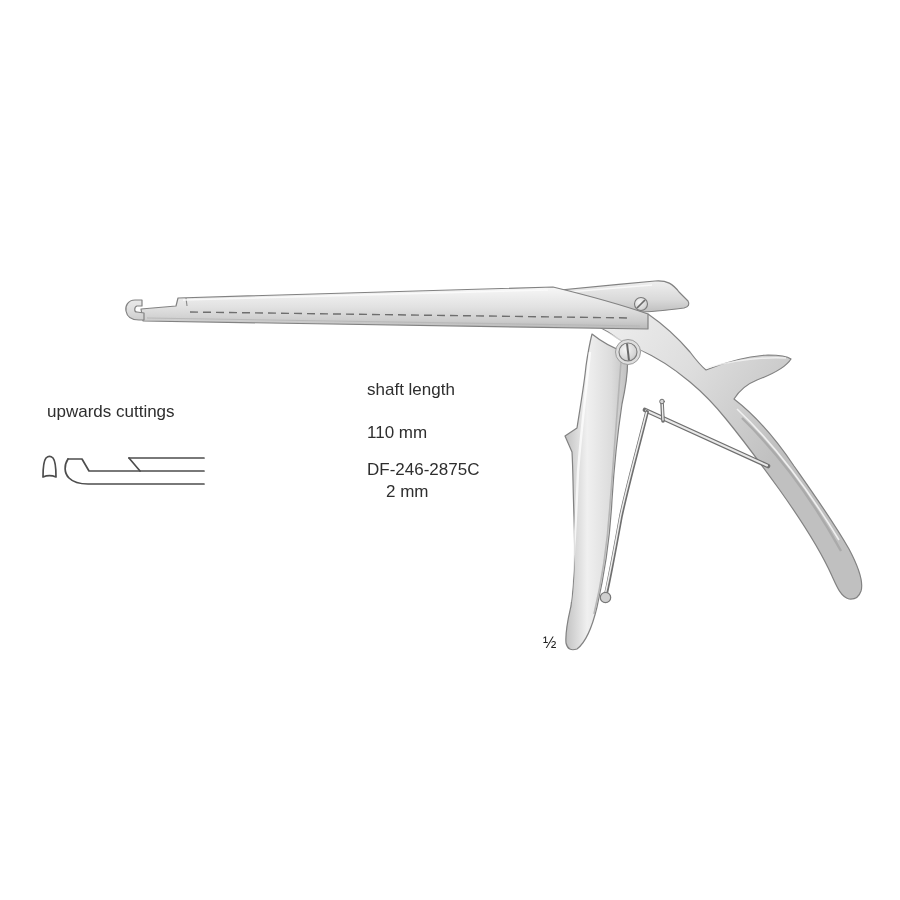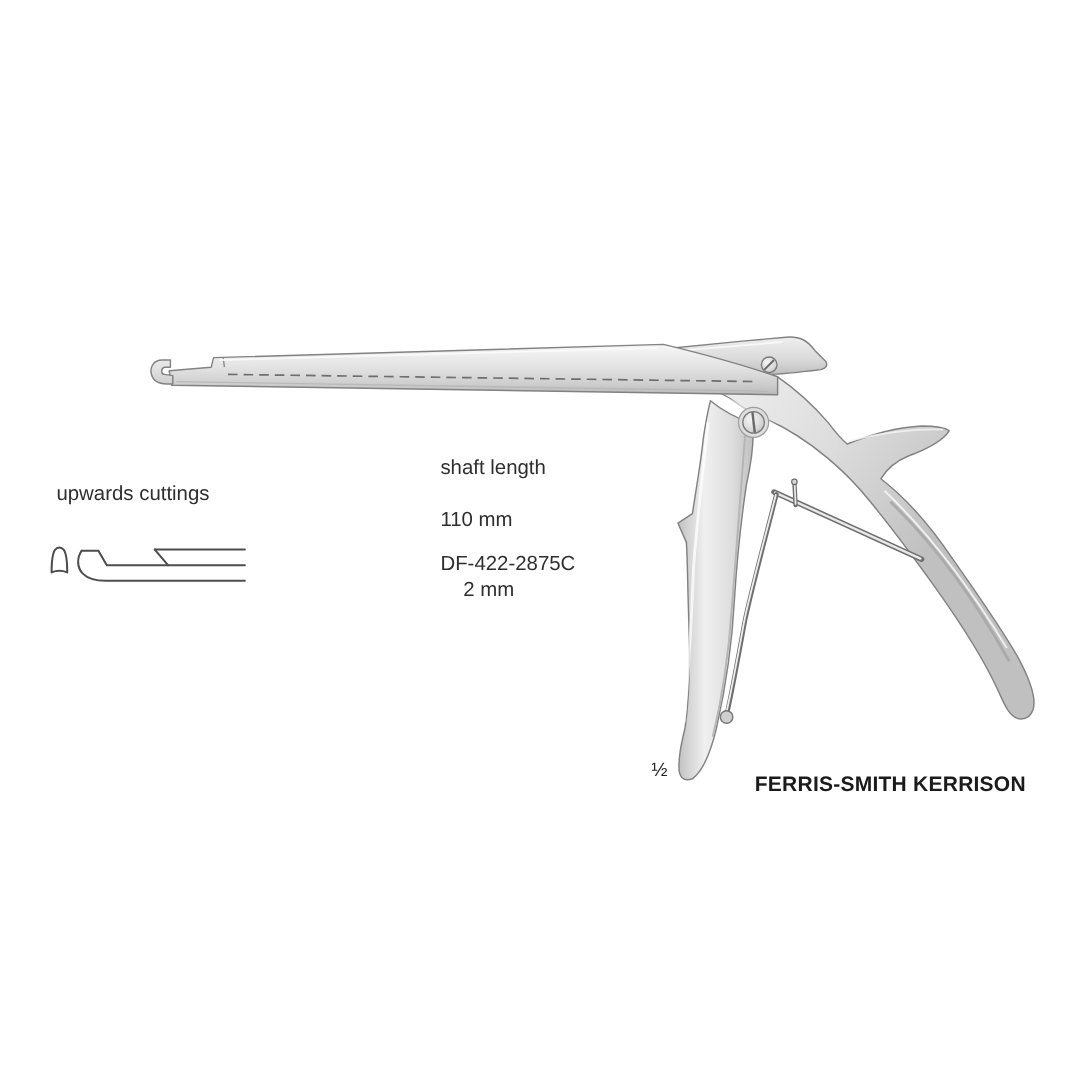--- a/index.html
+++ b/index.html
@@ -170,17 +170,16 @@
         <path d="M 68,459 C 64,465 64,473 69,478 C 74,483 81,484 88,484 L 204,484"></path>
         <path d="M 129,458 L 204,458"></path>
         <path d="M 129,458 L 140,471"></path>
       </g>
     </g>
   </svg>
 
   <div class="lbl lbl-cutting">upwards cuttings</div>
   <div class="lbl lbl-shaftlabel">shaft length</div>
   <div class="lbl lbl-shaftvalue">110 mm</div>
-  <div class="lbl lbl-catalog">DF-422-2875C</div>
+  <div class="lbl lbl-catalog">DF-246-2875C</div>
   <div class="lbl lbl-tipsize">2 mm</div>
   <div class="lbl lbl-scale">½</div>
-  <div class="lbl lbl-name">FERRIS-SMITH KERRISON</div>
 </div>
 
 </body></html>

